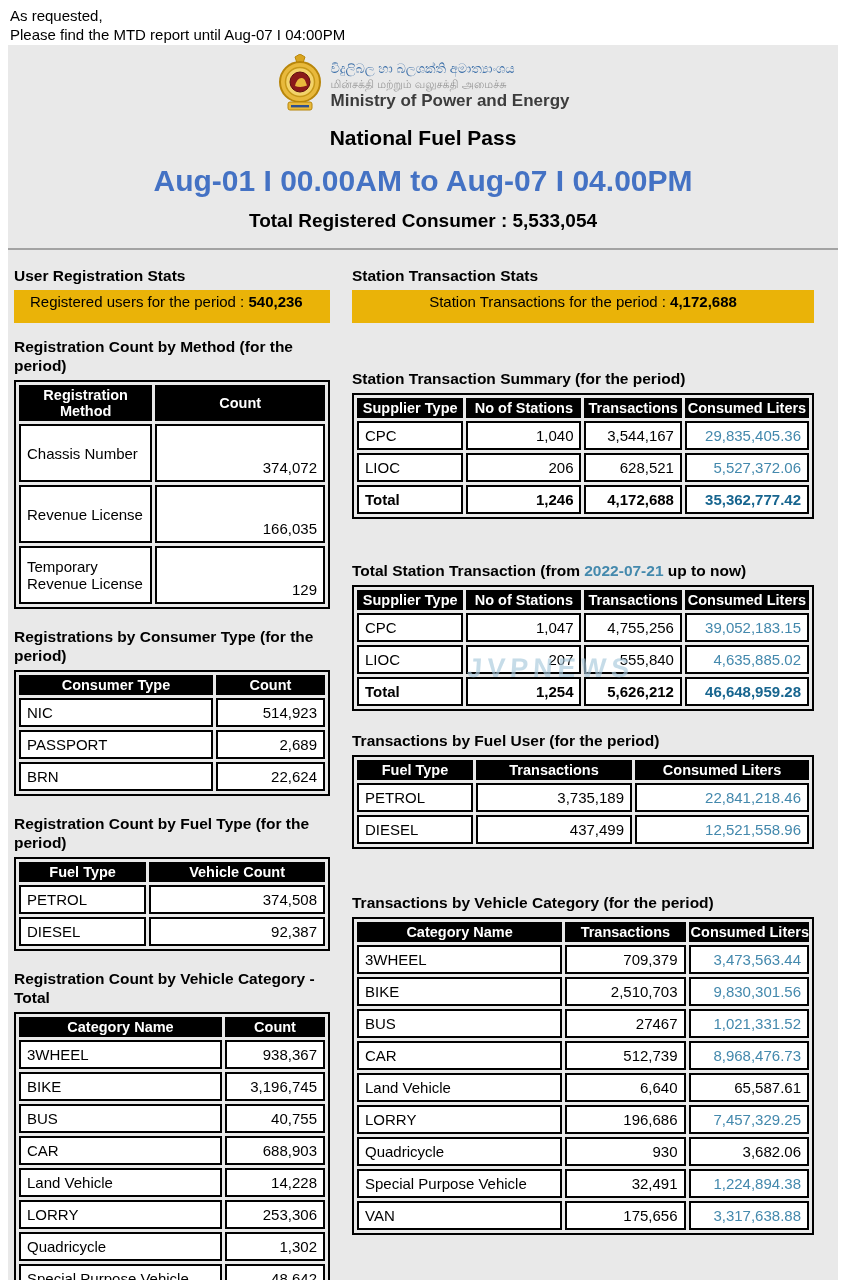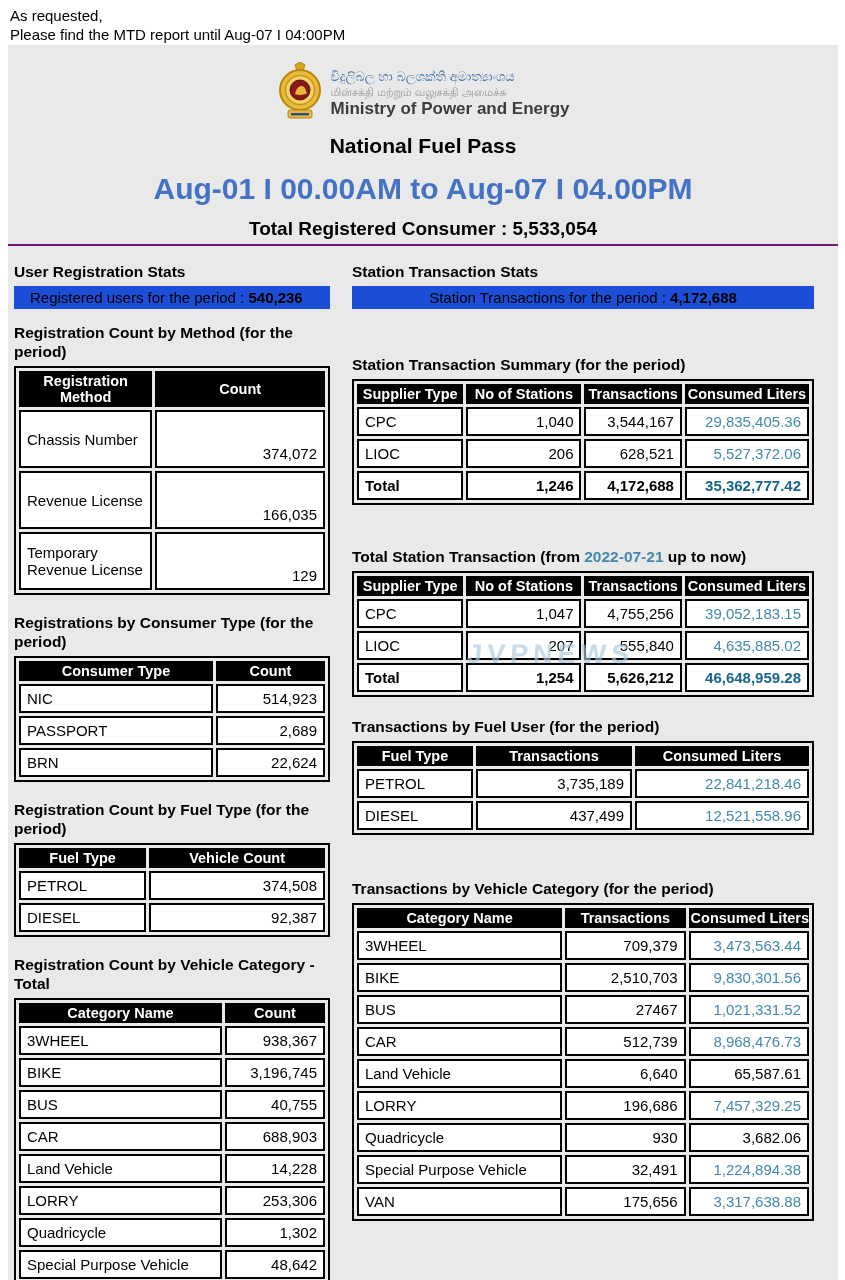--- a/index.html
+++ b/index.html
@@ -8,39 +8,38 @@
     font-family:"Liberation Sans",sans-serif;color:#000;
     position:relative;overflow:hidden;
   }
   .intro{padding:6px 0 0 10px;font-size:15px;line-height:19px;}
   .panel{
     position:absolute;left:8px;top:45px;width:830px;height:1235px;
     background:#e9e9e9;
   }
   
   .rpt-header{
-    text-align:center;padding-top:9px;padding-bottom:4px;
-    border-bottom:2px solid #701a75;
-    margin-top:8px;
+    text-align:center;padding-top:9px;padding-bottom:16px;
+    border-bottom:2px solid #a3a3a3;
   }
   .emblem-row{display:flex;justify-content:center;align-items:center;gap:8px;}
   .ministry-lines{text-align:left;}
   .ministry-si{font-size:13px;color:#3a6ea8;line-height:16px;}
   .ministry-ta{font-size:11px;color:#9a9a9a;line-height:15px;}
   .ministry-en{font-size:17px;color:#3c3c3c;font-weight:bold;line-height:18px;}
   .rpt-title{font-size:21px;font-weight:bold;margin-top:10px;}
   .rpt-period{font-size:30px;font-weight:bold;margin-top:14px;}
   .rpt-total{font-size:19px;font-weight:bold;margin-top:12px;}
   
   .columns{display:flex;gap:22px;padding:16px 0 0 6px;}
   .col-left{width:316px;flex:none;}
   .col-right{width:462px;flex:none;}
   .sec-heading{font-size:15.5px;font-weight:bold;line-height:19px;margin:0 0 5px 0;}
   .stat-strip{
-    background:#1d4ed8;font-size:15px;height:23px;line-height:23px;
+    background:#eab308;font-size:15px;height:33px;line-height:23px;
     white-space:nowrap;overflow:hidden;
   }
   .stat-strip.left-strip{padding-left:16px;}
   .stat-strip.center-strip{text-align:center;}
   .stat-strip b{font-weight:bold;}
   
   table.data-table{
     width:100%;border-collapse:separate;border-spacing:3px;
     border:2px solid #000;table-layout:fixed;
   }

